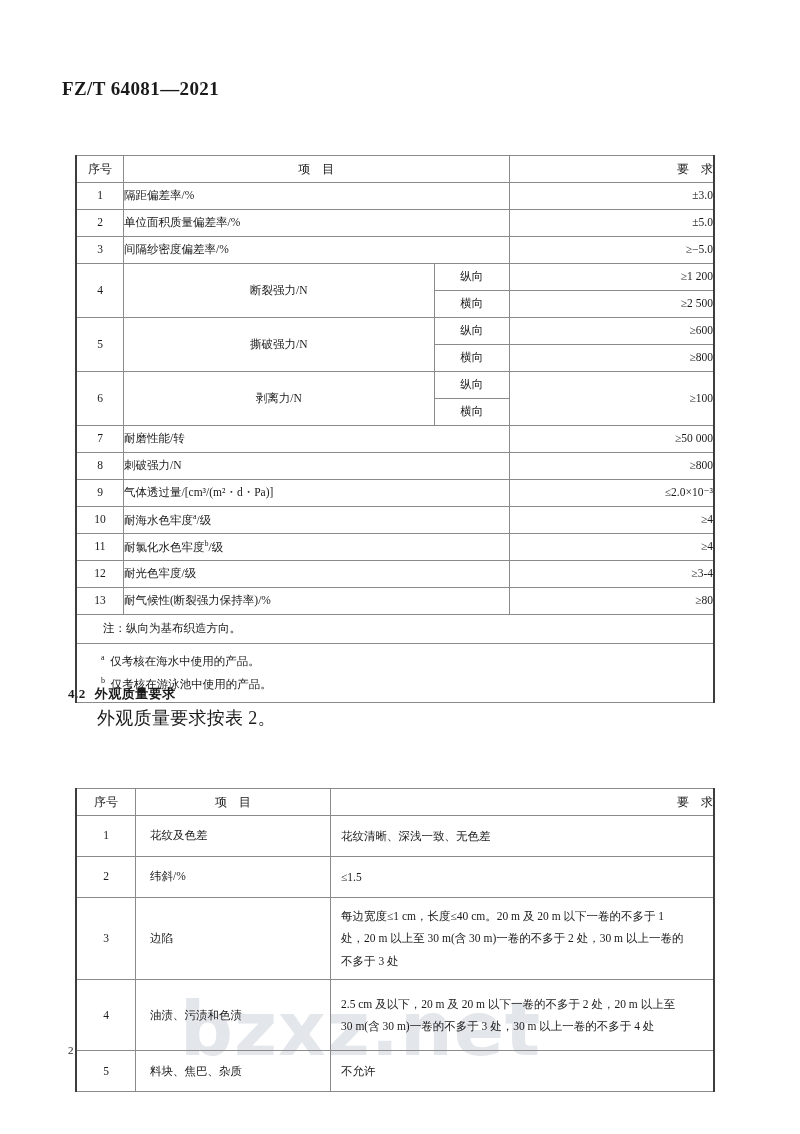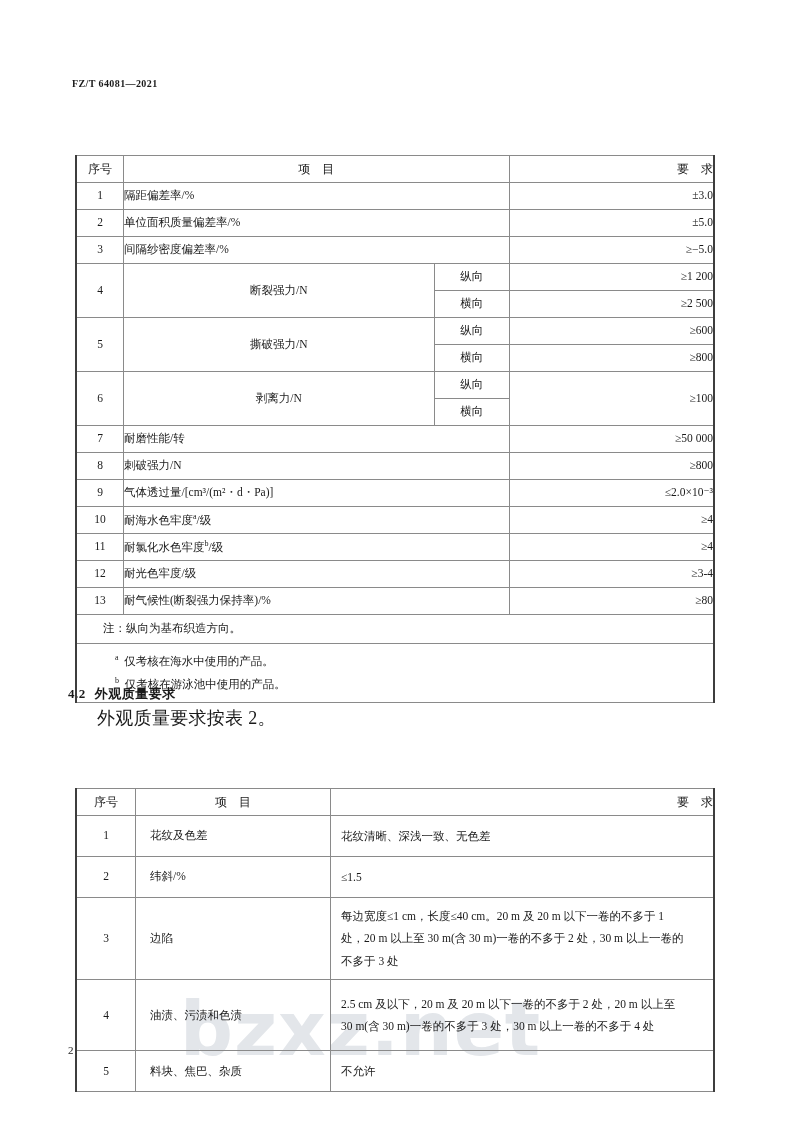--- a/index.html
+++ b/index.html
@@ -33,25 +33,25 @@
     letter-spacing: 1px;
     color: #e3e6ea;
     white-space: nowrap;
     user-select: none;
     z-index: 0;
   }
 
   
   .std-code {
     position: absolute;
-    left: 72px;
+    left: 62px;
     top: 78px;
     font-family: "Liberation Serif", serif;
     font-weight: bold;
-    font-size: 10px;
+    font-size: 19px;
     letter-spacing: 0.4px;
   }
 
   .table-caption {
     position: absolute;
     width: 800px;
     text-align: center;
     font-weight: bold;
     font-size: 14px;
     letter-spacing: 1.2px;
@@ -97,21 +97,21 @@
   }
   #table1 td { height: 26px; }
   #table1 .note-cell {
     text-align: left;
     padding: 5px 0 6px 26px;
     font-size: 11.5px;
     height: auto;
   }
   #table1 .fn-cell {
     text-align: left;
-    padding: 6px 0 7px 16px;
+    padding: 6px 0 7px 2px;
     height: auto;
   }
   .fn-line {
     display: block;
     padding-left: 44px;
     text-indent: -22px;
     line-height: 1.95;
   }
   sup.fn { font-size: 8px; vertical-align: super; }
 

